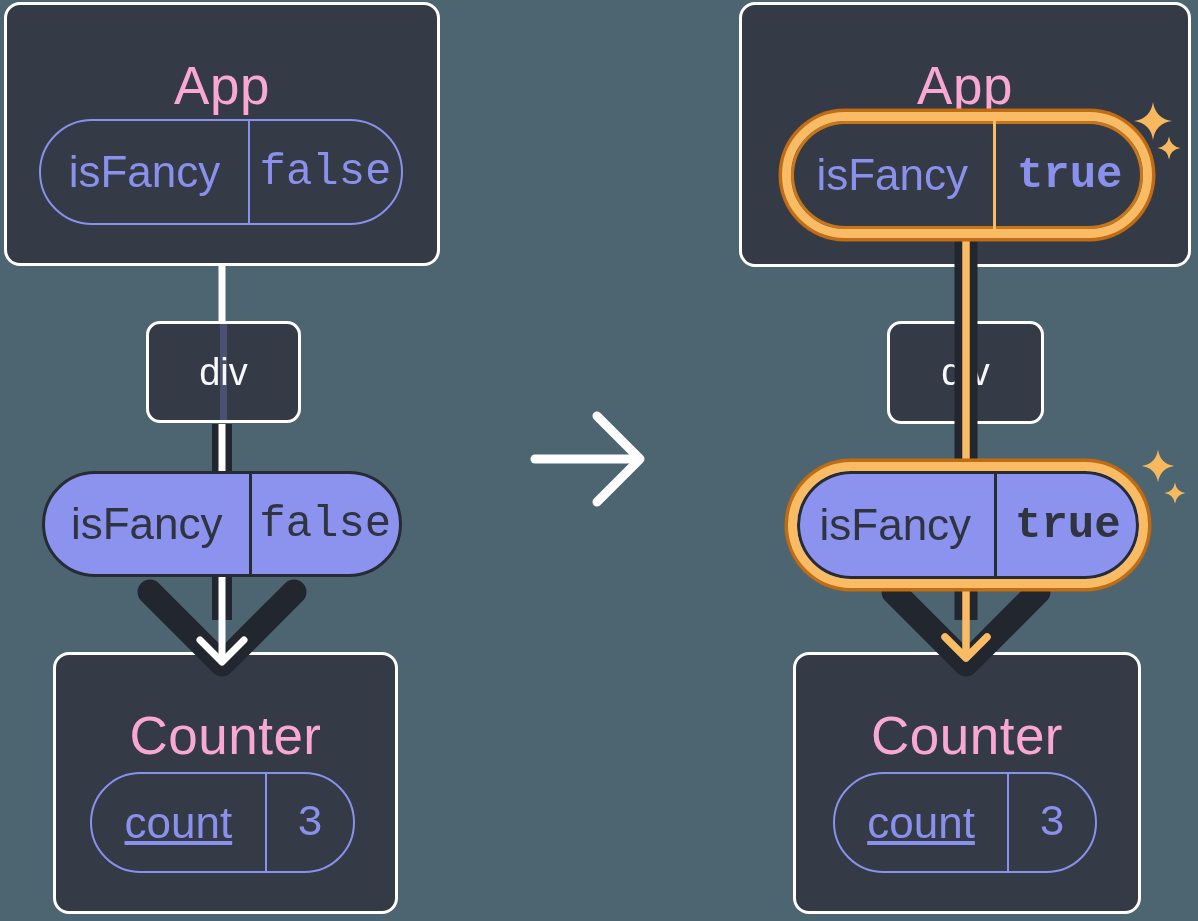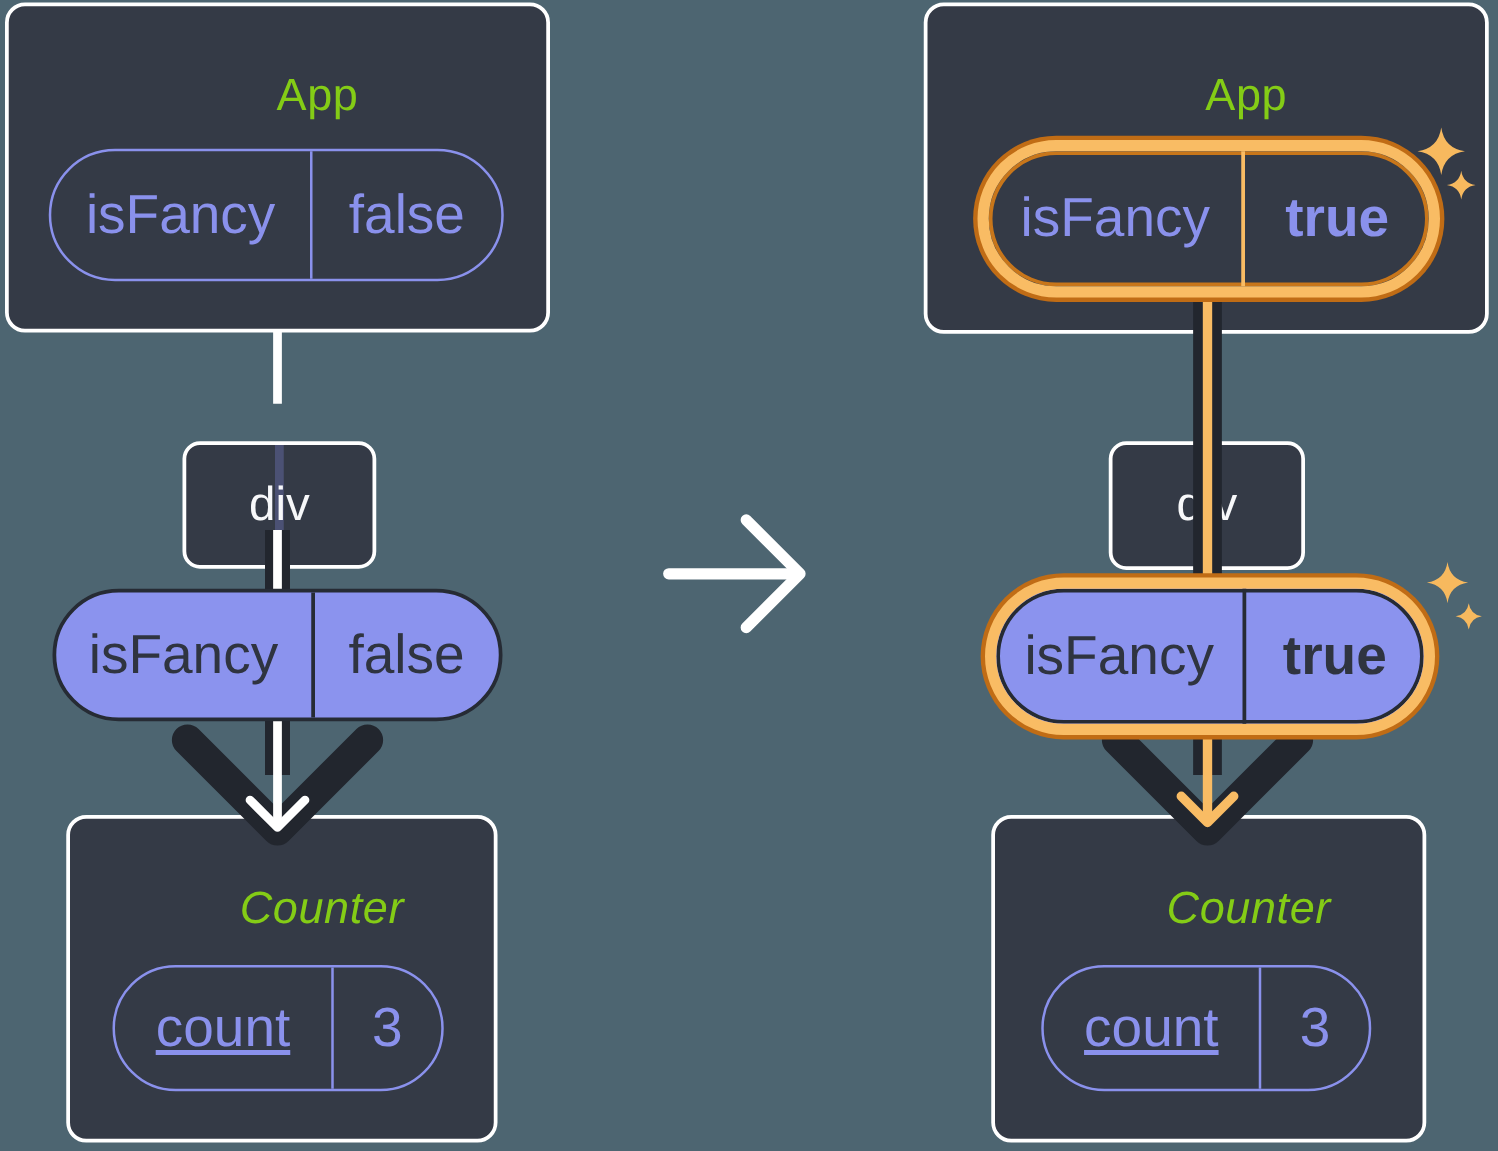--- a/index.html
+++ b/index.html
@@ -9,45 +9,45 @@
     font-family:"Liberation Sans","DejaVu Sans",sans-serif;
   }
   
   .card{
     position:absolute;background:#343a46;
     border:3px solid #ffffff;border-radius:16px;box-sizing:border-box;
     z-index:1;
   }
   .card-title{
     position:absolute;left:0;width:100%;text-align:center;
-    color:#84cc16;font-size:36px;font-weight:400;letter-spacing:.5px;padding-left:32px;
+    color:#f9a8d4;font-size:53px;font-weight:400;letter-spacing:.5px;
   }
   .app-card .card-title{top:50px;}
-  .counter-card .card-title{top:50px;font-style:italic;}
-  .div-card{border-radius:14px;margin-top:32px;}
+  .counter-card .card-title{top:50px;}
+  .div-card{border-radius:14px;}
   .div-label{
     position:absolute;left:0;top:0;width:100%;height:100%;
     display:flex;align-items:center;justify-content:center;
     color:#f7f8fa;font-size:38px;font-weight:400;
   }
   .stripe{
     position:absolute;top:0;bottom:0;left:50%;width:7px;margin-left:-3.5px;
   }
   .stripe.purple{background:rgba(138,145,236,.28);}
   .stripe.orange{background:rgba(249,188,100,.30);}
   
   .pill{
     position:absolute;z-index:3;display:flex;box-sizing:border-box;
     border-radius:999px;font-size:44px;align-items:stretch;
   }
   .pill .cell{
     display:flex;align-items:center;justify-content:center;box-sizing:border-box;
   }
   .pill .cell.name{width:57.5%;}
-  .pill .cell.value{width:42.5%;}
+  .pill .cell.value{width:42.5%;font-family:Liberation Mono, monospace;}
   .pill-outline{               
     border:2.5px solid #8a91ec;color:#8a91ec;background:transparent;
   }
   .pill-outline .cell.value{border-left:2.5px solid #8a91ec;}
   .pill-solid{                 
     border:3px solid #262b34;color:#2f3440;background:#8b93ee;
   }
   .pill-solid .cell.value{border-left:3px solid #262b34;}
   .pill-counter .cell.name{width:66.2%;text-decoration:underline;}
   .pill-counter .cell.value{width:33.8%;}

